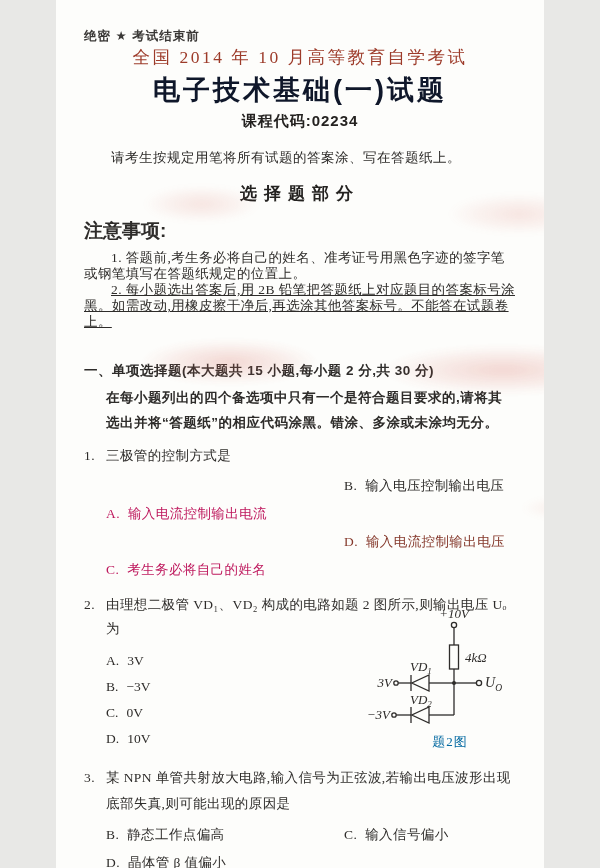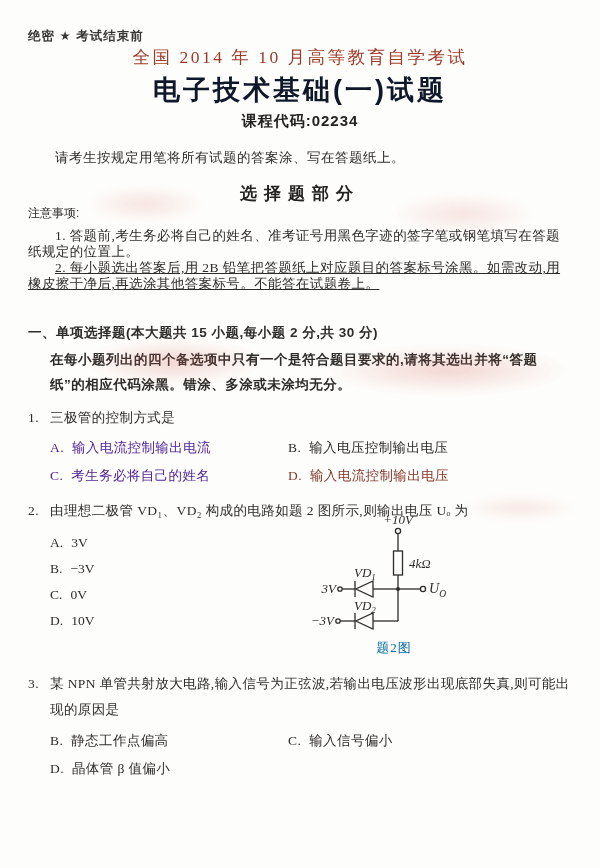--- a/index.html
+++ b/index.html
@@ -1,18 +1,18 @@
 <!DOCTYPE html>
 <html><head>
 <meta charset="utf-8">
 <style>
   html,body{margin:0;padding:0;background:#e8e8e6;}
   .page{
     position:relative;
-    width:600px;height:868px;
+    width:488px;height:868px;
     margin:0 auto;
     background:#fdfdfb;
     box-sizing:border-box;
     padding:28px 28px 0 28px;
     overflow:hidden;
     color:#2e2c2a;
     font-family:"Liberation Serif","DejaVu Serif",serif;
     font-size:13px;
   }
   
@@ -45,22 +45,23 @@
   }
   .instruction{
     margin:18px 0 0 0;text-indent:2em;font-size:13.5px;letter-spacing:.5px;
   }
   .section-title{
     margin:15px 0 0 0;text-align:center;
     font-family:"Liberation Sans","DejaVu Sans",sans-serif;
     font-size:17px;font-weight:bold;letter-spacing:7px;color:#242220;
   }
   .notes-heading{
+    margin-top:13px;
     font-family:"Liberation Sans","DejaVu Sans",sans-serif;
-    font-weight:normal;font-size:12px;
+    font-weight:bold;font-size:19px;
   }
   .note{margin:6px 0 0 0;text-indent:2em;line-height:16px;font-size:13.5px;letter-spacing:.4px;}
   .note + .note{margin-top:0;text-decoration:underline;}
 
   .part-heading{
     margin-top:32px;
     font-family:"Liberation Sans","DejaVu Sans",sans-serif;
     font-weight:bold;font-size:13.5px;letter-spacing:.5px;
   }
   .part-sub{
@@ -69,21 +70,21 @@
     font-weight:bold;font-size:13.5px;letter-spacing:.5px;
   }
 
   .q-stem{margin:9px 0 0 0;padding-left:22px;text-indent:-22px;line-height:24px;font-size:13.5px;letter-spacing:.4px;}
   .q-num{display:inline-block;width:22px;text-indent:0;}
   .options-grid{
     display:grid;grid-template-columns:238px auto;
     margin:4px 0 0 22px;line-height:28px;font-size:13.5px;letter-spacing:.4px;
   }
   .opt-label{margin-right:8px;}
-  .opt-red{color:#4c1d95;}
+  .opt-red{color:#be185d;margin-top:28px;}
   .opt-red-dark{color:#84372a;}
 
   .q2-wrap{position:relative;min-height:160px;}
   .q2-options{margin:7px 0 0 22px;line-height:26px;font-size:13.5px;}
   .q2-options div{margin:0;}
   .figure{position:absolute;left:282px;top:12px;width:180px;}
   .figure svg{display:block;}
   .fig-caption{
     text-align:center;width:120px;margin:0 0 0 24px;
     font-size:13px;letter-spacing:1px;color:#0369a1;

